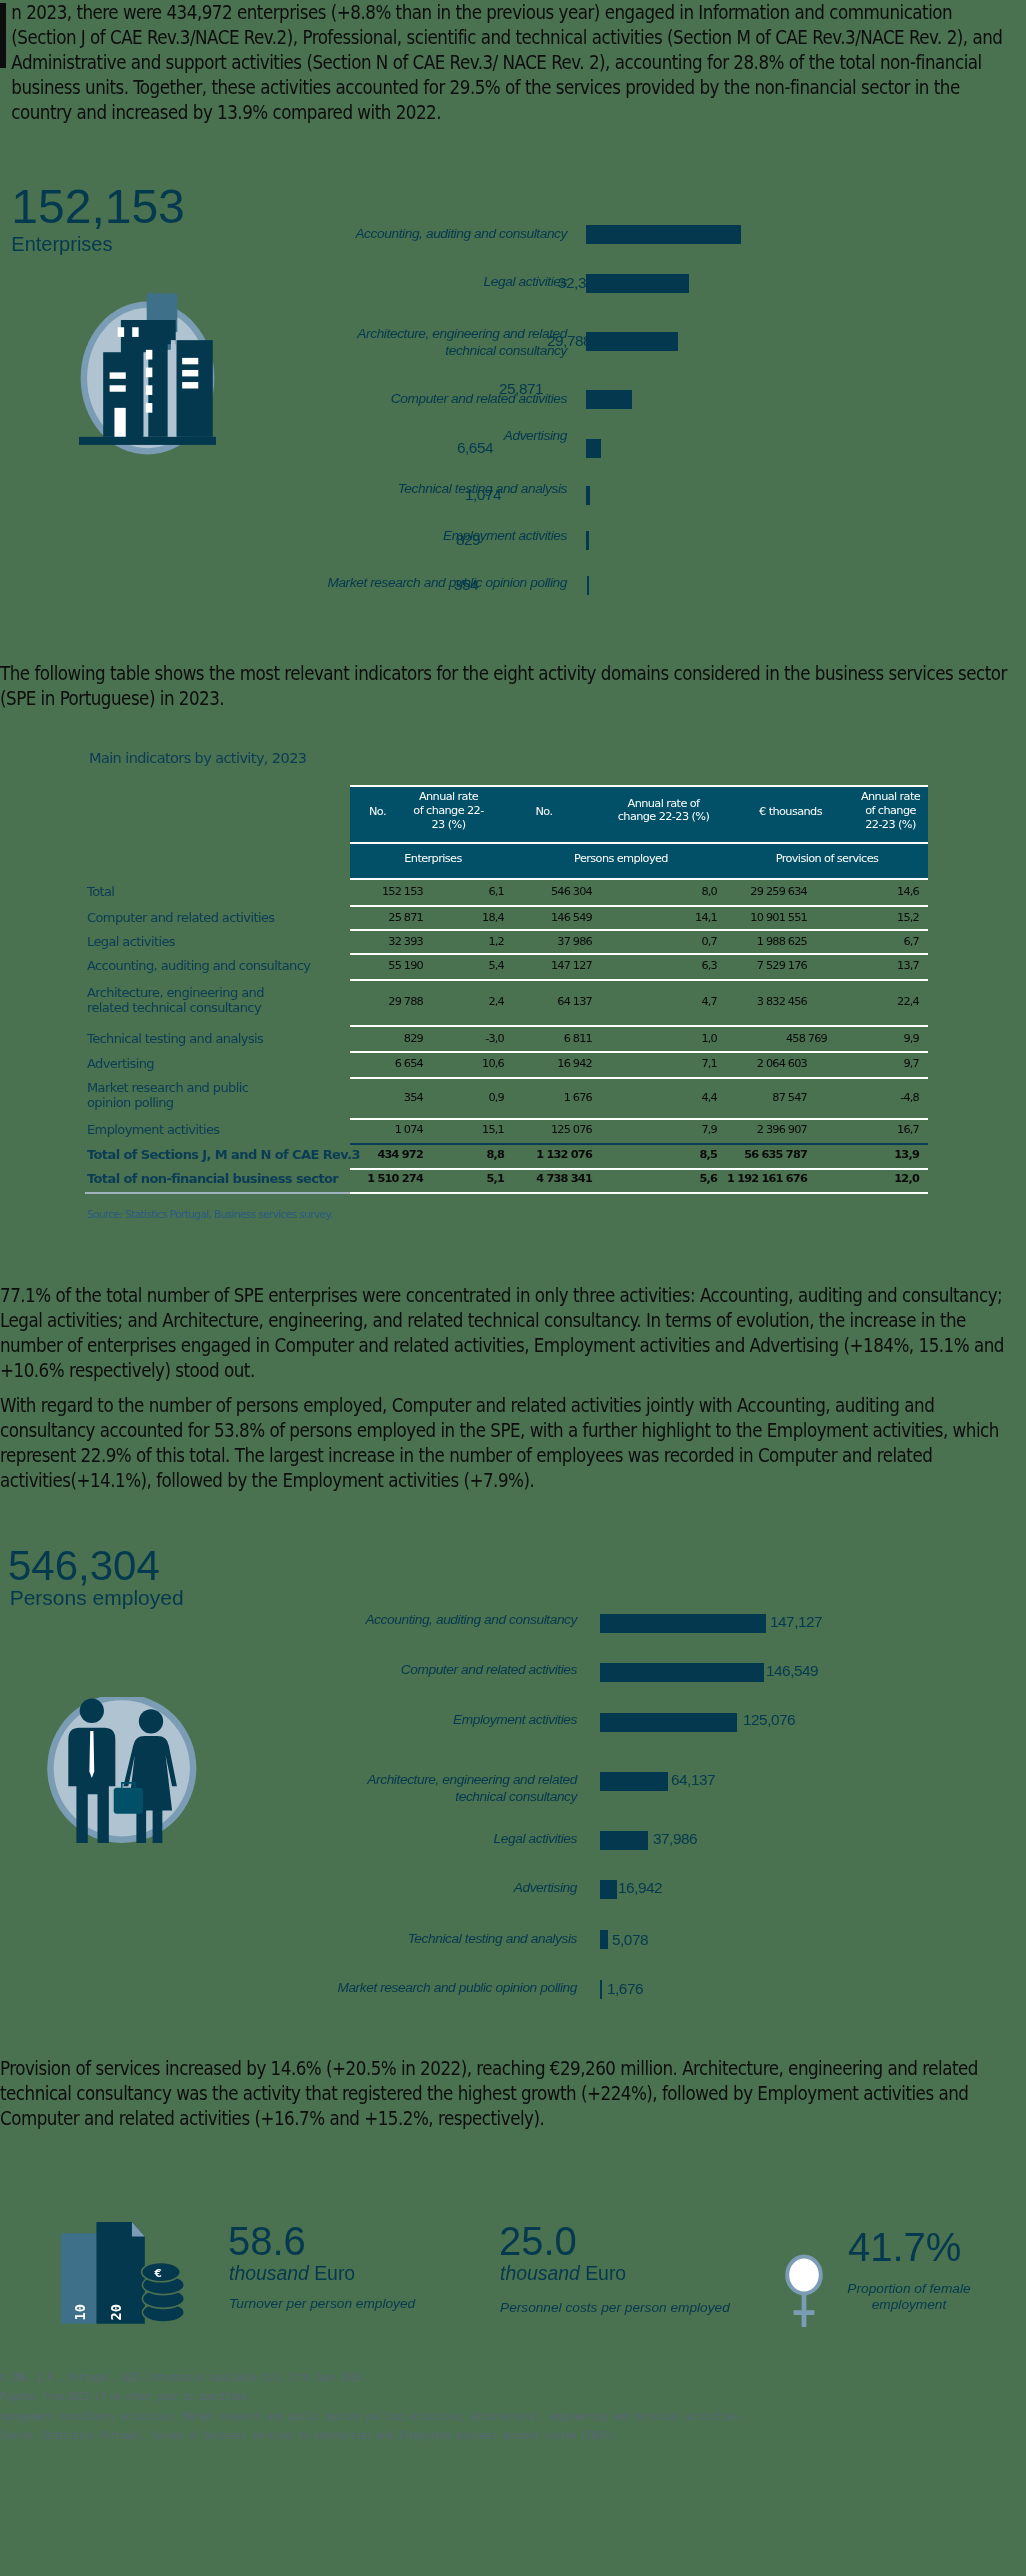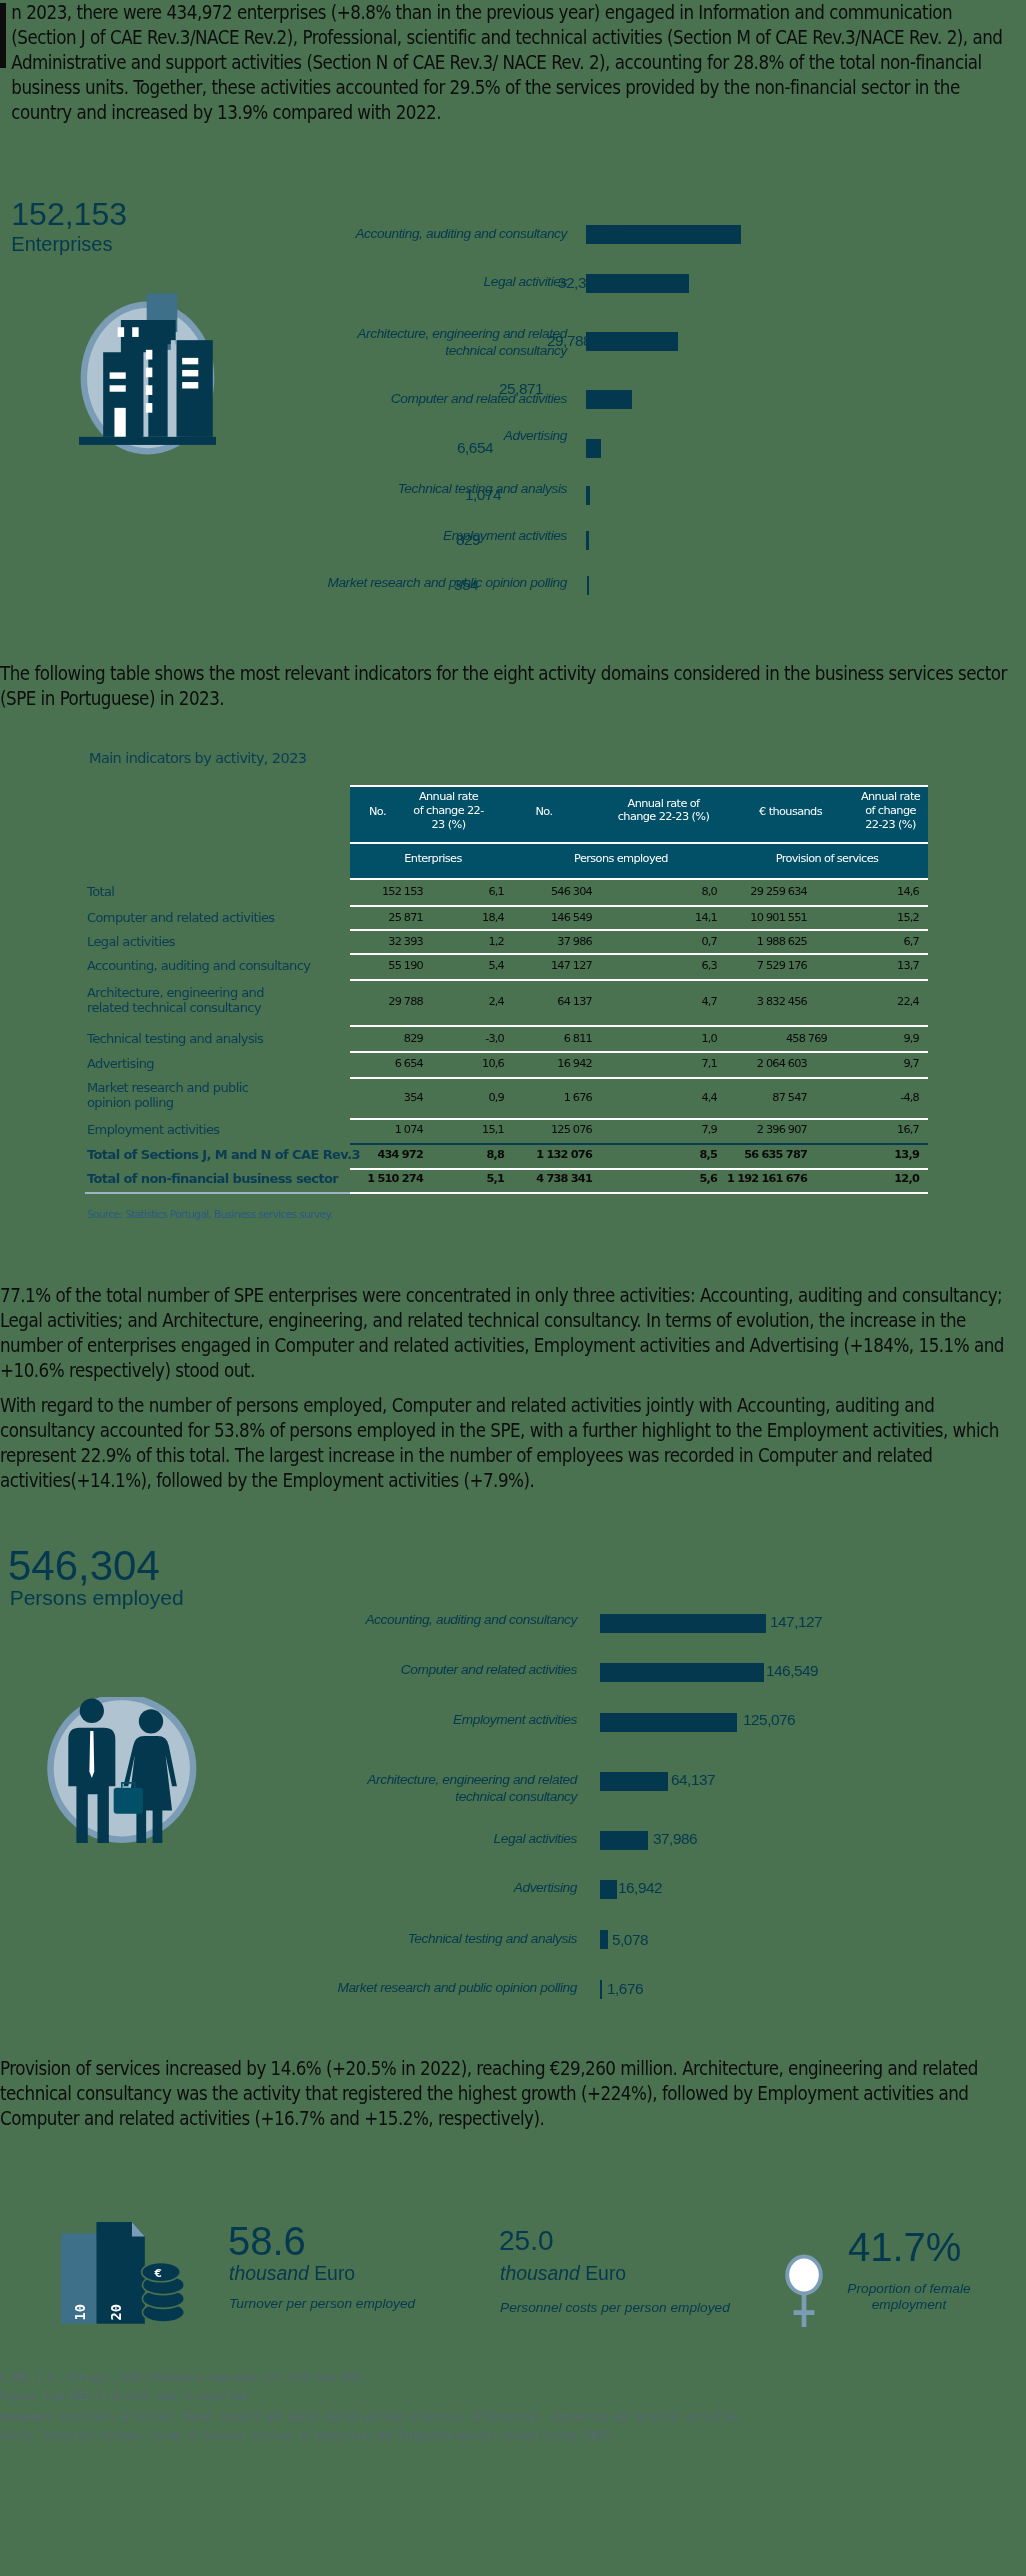--- a/index.html
+++ b/index.html
@@ -43,21 +43,21 @@
   .footnote { font-family:"DejaVu Sans Mono", monospace; font-size:9.7px; line-height:19.4px; color:#5b6777; letter-spacing:-0.6px; }
 </style>
 </head>
 <body>
 
 <div class="intro-bar"></div>
 <div class="abs para" style="left:11.3px; top:0px; width:1010px;">
   <p style="text-indent:0;">n 2023, there were 434,972 enterprises (+8.8% than in the previous year) engaged in Information and communication (Section J of CAE Rev.3/NACE Rev.2), Professional, scientific and technical activities (Section M of CAE Rev.3/NACE Rev. 2), and Administrative and support activities (Section N of CAE Rev.3/ NACE Rev. 2), accounting for 28.8% of the total non-financial business units. Together, these activities accounted for 29.5% of the services provided by the non-financial sector in the country and increased by 13.9% compared with 2022.</p>
 </div>
 
-<div class="abs big-num" style="left:11.3px; top:192px; font-size:32px; line-height:45px;">152,153</div>
+<div class="abs big-num" style="left:11.3px; top:184px; font-size:48px; line-height:45px;">152,153</div>
 <div class="abs big-num" style="left:11.3px; top:233px; font-size:20px;">Enterprises</div>
 
 <svg class="abs" style="left:79px; top:293px;" width="137" height="162" viewBox="0 0 170 200">
   <ellipse cx="85" cy="105" rx="83" ry="95" fill="#7a9cb4"></ellipse>
   <ellipse cx="85" cy="105" rx="75" ry="87" fill="#b0c3d0"></ellipse>
   <rect x="84" y="0" width="38" height="48" fill="#3e7189"></rect>
   <rect x="108" y="38" width="10" height="32" fill="#3e7189"></rect>
   <rect x="30" y="73" width="48" height="105" fill="#04384f"></rect>
   <rect x="52" y="33" width="58" height="145" fill="#04384f"></rect>
   <rect x="62" y="33" width="58" height="30" fill="#04384f"></rect>
@@ -299,21 +299,21 @@
   <ellipse cx="127" cy="95" rx="26" ry="12" fill="#04384f" stroke="#4a7150" stroke-width="2"></ellipse>
   <ellipse cx="127" cy="78" rx="26" ry="12" fill="#04384f" stroke="#4a7150" stroke-width="2"></ellipse>
   <ellipse cx="124" cy="62" rx="24" ry="12" fill="#04384f" stroke="#4a7150" stroke-width="2"></ellipse>
   <text x="116" y="68" fill="#fff" font-family="DejaVu Sans, sans-serif" font-weight="bold" font-size="13">€</text>
 </svg>
 
 <div class="abs big-num" style="left:228px; top:2220px; font-size:40px; line-height:42px;">58.6</div>
 <div class="abs big-num" style="left:229px; top:2262px; font-size:19.4px;"><i>thousand</i><span> Euro</span></div>
 <div class="abs navy" style="left:229px; top:2296px; font-size:13.7px; font-style:italic;">Turnover per person employed</div>
 
-<div class="abs big-num" style="left:499px; top:2220px; font-size:28px; line-height:42px;">25.0</div>
+<div class="abs big-num" style="left:499px; top:2220px; font-size:40px; line-height:42px;">25.0</div>
 <div class="abs big-num" style="left:500px; top:2262px; font-size:19.4px;"><i>thousand</i><span> Euro</span></div>
 <div class="abs navy" style="left:500px; top:2300px; font-size:13.7px; font-style:italic;">Personnel costs per person employed</div>
 
 <svg class="abs" style="left:784px; top:2254px;" width="40" height="74" viewBox="0 0 50 92">
   <ellipse cx="25" cy="26" rx="21" ry="23" fill="#fff" stroke="#7a9cb4" stroke-width="5"></ellipse>
   <rect x="22" y="49" width="6" height="42" fill="#7a9cb4"></rect>
   <rect x="12" y="70" width="26" height="6" fill="#7a9cb4"></rect>
 </svg>
 <div class="abs big-num" style="left:848px; top:2226px; font-size:40px; line-height:42px;">41.7%</div>
 <div class="abs navy" style="left:832px; top:2281px; width:154px; font-size:13.7px; font-style:italic; text-align:center; line-height:16px;">Proportion of female employment</div>

